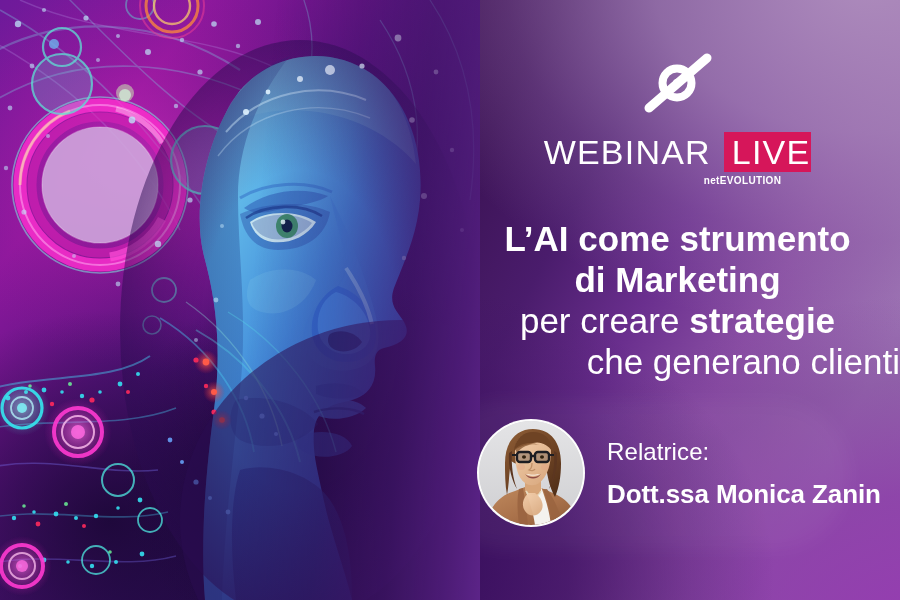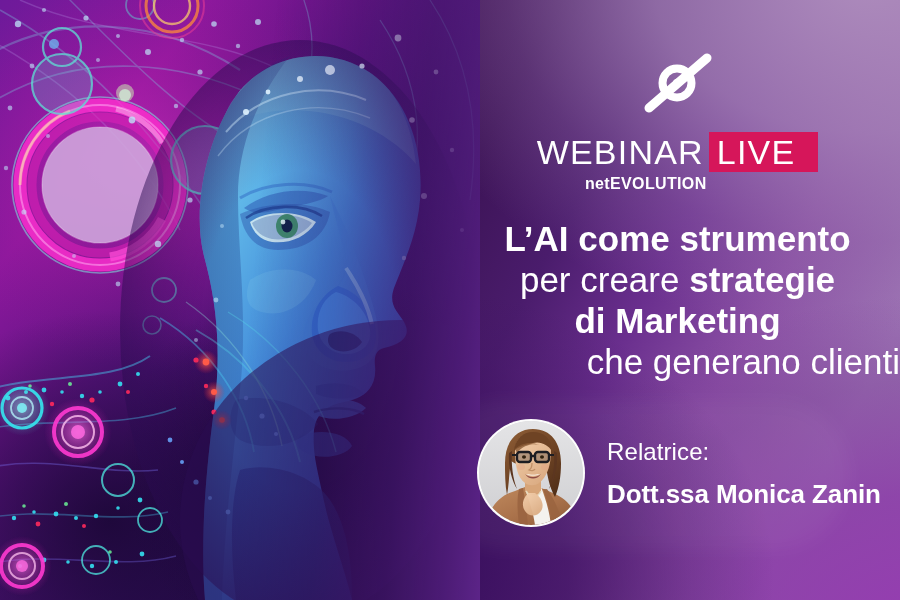--- a/index.html
+++ b/index.html
@@ -144,42 +144,42 @@
     display: inline-flex;
     align-items: stretch;
     gap: 0px;
   }
   .wm-webinar {
     color: #ffffff;
     font-size: 34px;
     font-weight: 300;
     letter-spacing: 1.2px;
     line-height: 40px;
-    padding-right: 5px;
+    padding-right: 13px;
   }
   .wm-live-box {
     background: #d6165a;
     display: flex;
     align-items: center;
-    padding: 0 23px 0 8px;
+    padding: 0 1px 0 8px;
   }
   .wm-live {
     color: #ffffff;
     font-size: 34px;
     font-weight: 400;
     letter-spacing: 1.2px;
     line-height: 40px;
   }
   .brand-sub {
     margin-top: 3px;
     color: #ffffff;
-    font-size: 16px;
+    font-size: 10px;
     font-weight: 700;
     letter-spacing: 0.35px;
-    text-align: left;
+    text-align: center;
     padding-left: 130px;
   }
 
   
   .headline {
     position: absolute;
     left: 0;
     top: 218px;
     width: 445px;
     text-align: center;
@@ -607,22 +607,22 @@
         <span class="wm-live-box">
           <span class="wm-live">LIVE</span>
         </span>
       </div>
 
       <div class="brand-sub">netEVOLUTION</div>
     </div>
 
     <div class="headline">
       <span class="hl-line hl-bold">L’AI come strumento</span>
+      <span class="hl-line hl-bold">di Marketing</span>
       <span class="hl-line"><span class="r">per creare </span><span class="b">strategie</span></span>
-      <span class="hl-line hl-bold">di Marketing</span>
       <span class="hl-line hl-reg">che generano clienti</span>
     </div>
 
     <div class="speaker">
 
       <div class="avatar">
         <svg width="104" height="104" viewBox="0 0 104 104" xmlns="http://www.w3.org/2000/svg">
           <defs>
             <clipPath id="avClip">
                 <circle cx="52" cy="52" r="52"></circle>

